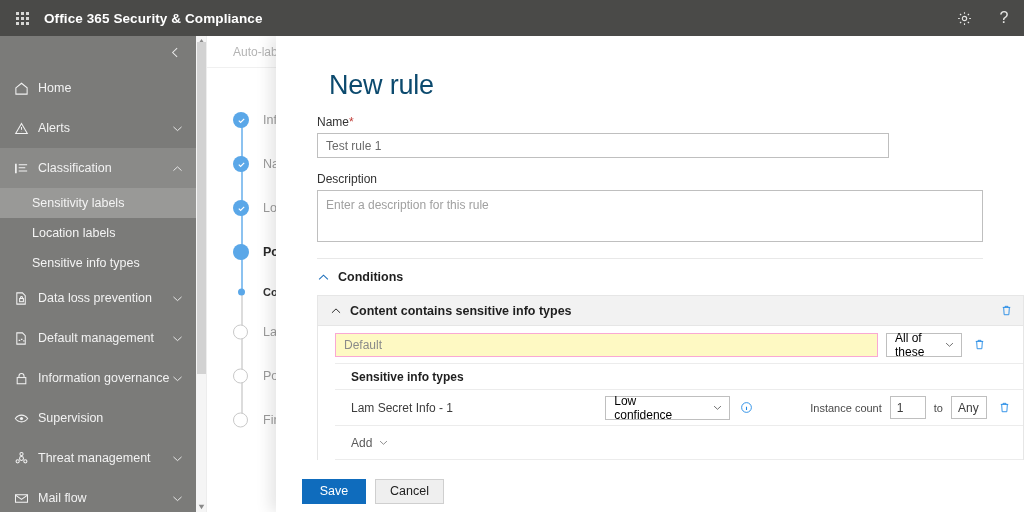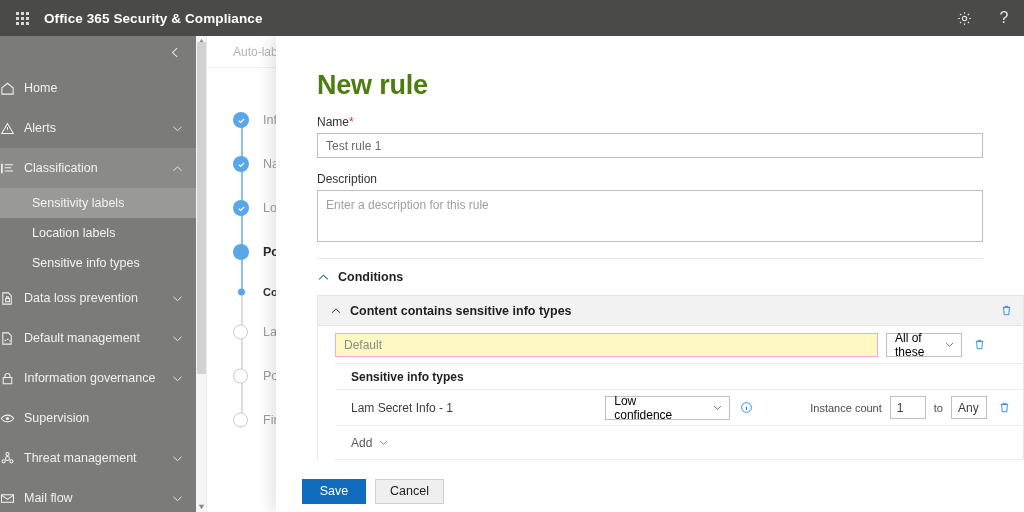--- a/index.html
+++ b/index.html
@@ -25,21 +25,21 @@
   .qmark { font-size: 16px; color: #e6e6e4; line-height: 1; }
 
   
   .leftnav {
     position: absolute; top: 36px; left: 0; width: 196px; height: 476px;
     background: #7b7b79; color: #ffffff; overflow: hidden;
   }
   .nav-collapse { height: 32px; display: flex; align-items: center; justify-content: flex-end; padding-right: 14px; }
   .nav-collapse svg { display: block; }
   .nav-item {
-    height: 40px; display: flex; align-items: center; padding-right: 12px;
+    height: 40px; display: flex; align-items: center; padding-left: 14px; padding-right: 12px;
     font-size: 12.5px; color: #f2f2f2; position: relative;
   }
   .nav-item .ico { width: 24px; display: flex; align-items: center; flex: 0 0 24px; }
   .nav-item .ico svg { display: block; }
   .nav-item .lbl { white-space: nowrap; overflow: hidden; }
   .nav-item .chev { margin-left: auto; display: flex; align-items: center; }
   .nav-item.active-parent { background: #8a8a88; }
   .nav-sub {
     height: 30px; display: flex; align-items: center; padding-left: 32px;
     font-size: 12.5px; color: #f4f4f4;
@@ -85,26 +85,26 @@
   .dot-empty { width: 15px; height: 15px; border-radius: 50%; border: 1.5px solid #c9c9c9; background: #fff; display: block; }
 
   
   .panel {
     position: absolute; left: 276px; top: 36px; width: 748px; height: 476px;
     background: #ffffff; z-index: 40;
     box-shadow: -6px 0 14px rgba(0,0,0,.10);
     display: flex; flex-direction: column;
   }
   .panel-body { flex: 1 1 auto; overflow: hidden; padding: 34px 0 0 41px; }
-  .panel-title { font-size: 27px; font-weight: bold; color: #4d7c0f; letter-spacing: -.2px; }
+  .panel-title { font-size: 27px; font-weight: normal; color: #0c4a6e; letter-spacing: -.2px; margin-left: 12px; }
 
   .fld-label { font-size: 12px; color: #333; margin-top: 14px; margin-bottom: 4px; }
   .req { color: #c03b35; }
   .txtinput {
-    width: 666px; height: 25px; border: 1px solid #bfbfbf; background: #fff;
+    width: 572px; height: 25px; border: 1px solid #bfbfbf; background: #fff;
     font-size: 12px; color: #6b6b6b; padding: 0 8px; display: flex; align-items: center;
   }
   .txtarea {
     width: 666px; height: 52px; border: 1px solid #bfbfbf; background: #fff;
     font-size: 12px; color: #a0a0a0; padding: 7px 8px;
   }
 
   .divider { width: 666px; height: 1px; background: #e8e8e8; margin-top: 16px; }
 
   .sec-head { display: flex; align-items: center; gap: 8px; margin-top: 11px; }

